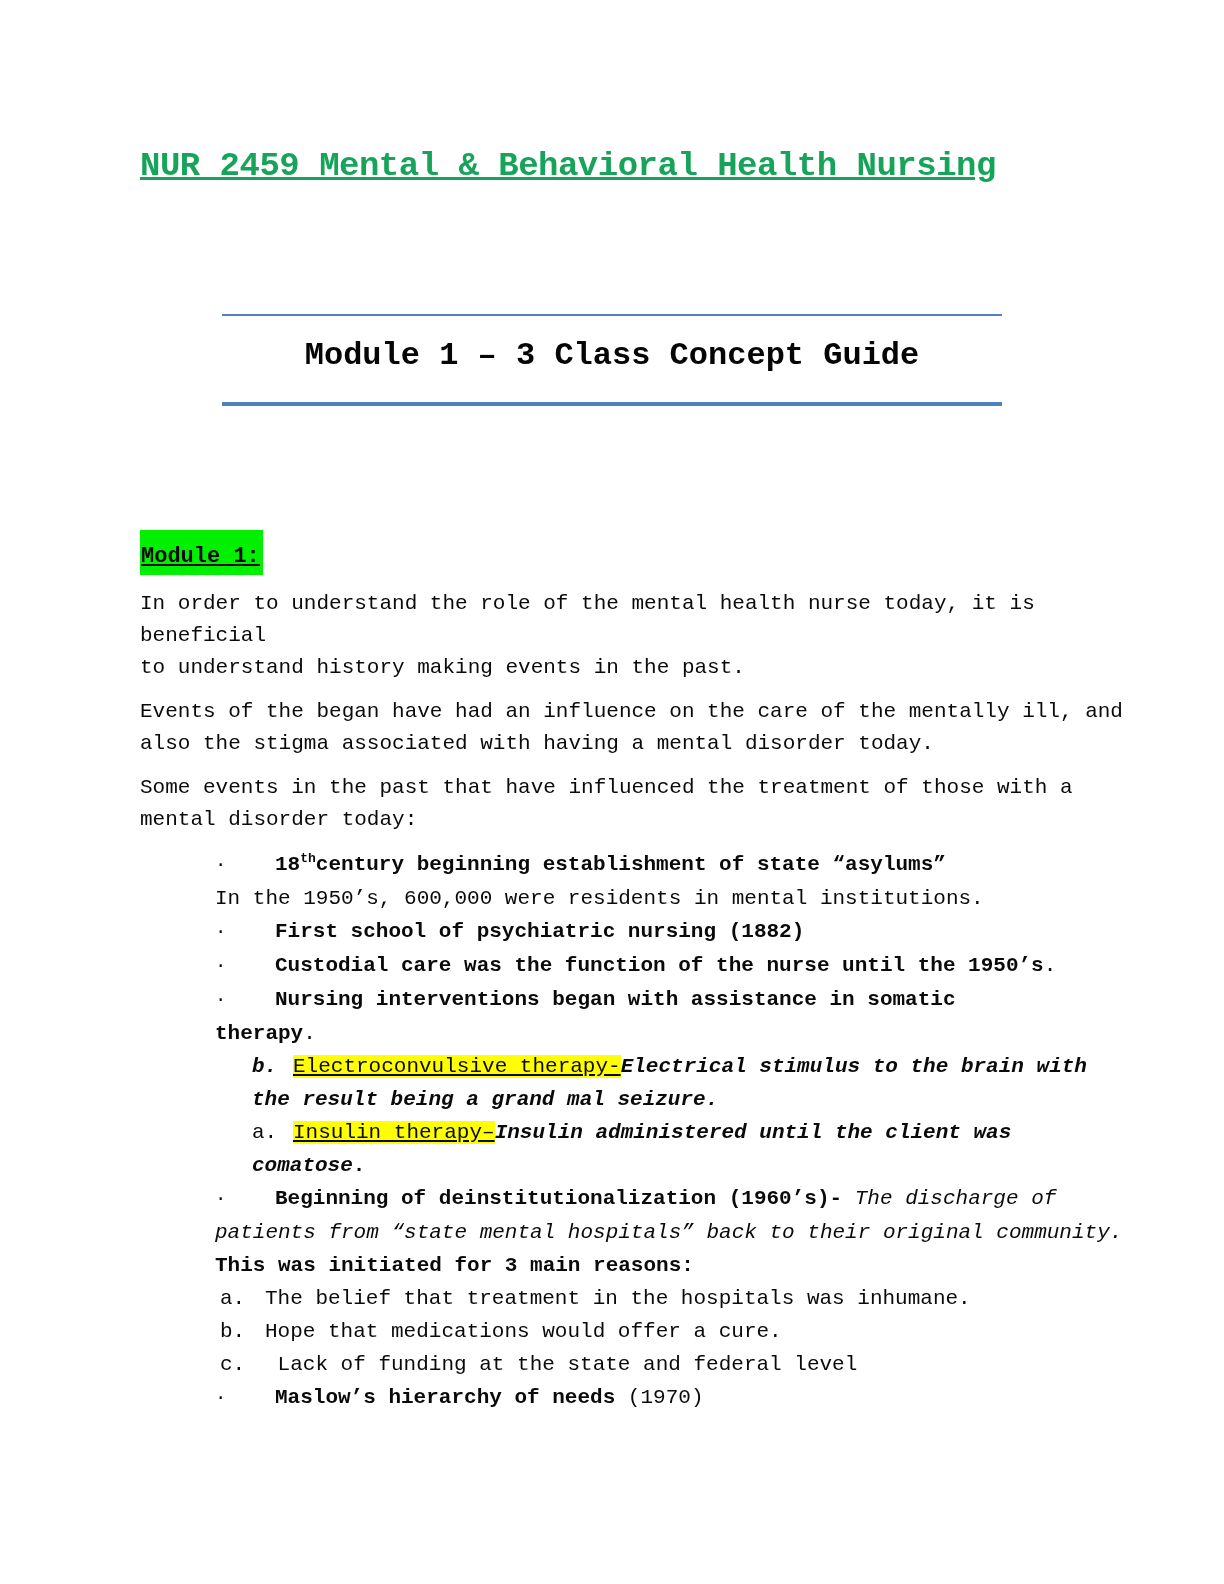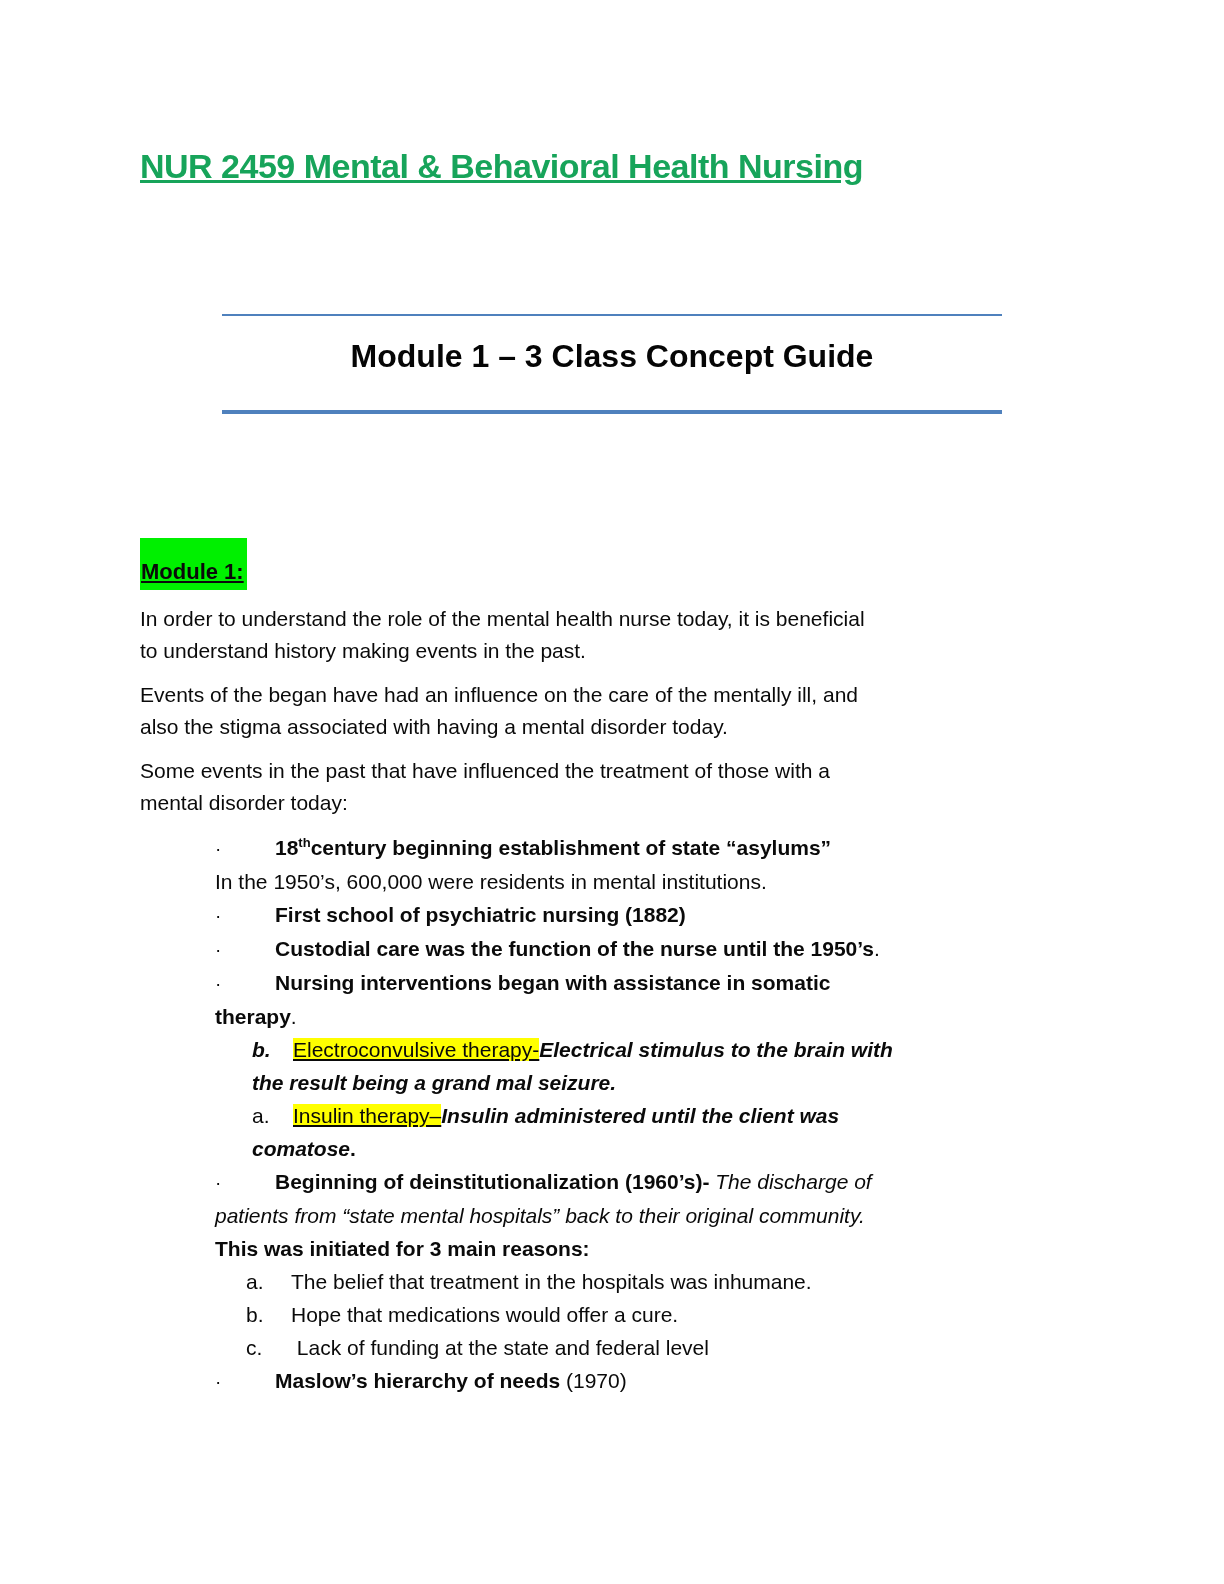--- a/index.html
+++ b/index.html
@@ -10,69 +10,69 @@
     --c-ink:#0a0a0a;
   }
   *{box-sizing:border-box;}
   html,body{margin:0;padding:0;background:#ffffff;}
   .page{
     position:relative;
     width:1224px;
     height:1505px;
     background:#ffffff;
     overflow:hidden;
-    font-family:Liberation Sans, sans-serif;
+    font-family:Liberation Mono, monospace;
     font-size:21px;
     color:var(--c-ink);
   }
   .doc-title{
     margin:146px 0 0 140px;
     font-size:34px;
     line-height:40px;
     font-weight:bold;
     letter-spacing:-0.5px;
     color:var(--c-green);
     text-decoration:underline;
   }
   .subtitle-banner{
     width:780px;
     margin:128px auto 0 auto;
     border-top:2px solid var(--c-blue);
     border-bottom:4px solid var(--c-blue);
-    padding:20px 0 34px 0;
+    padding:20px 0 26px 0;
     text-align:center;
   }
   .subtitle{
     font-size:32px;
     line-height:40px;
     font-weight:bold;
     color:#050505;
   }
   .module-row{
     margin:124px 0 13px 140px;
     line-height:32px;
   }
   .module-label{
     display:inline-block;
     background:var(--c-lime);
     font-size:22px;
     font-weight:bold;
     text-decoration:underline;
-    padding:18px 3px 2px 1px;
+    padding:11px 3px 2px 1px;
   }
   .doc-body{
     margin-left:140px;
     width:1010px;
   }
   .block{line-height:33px;}
   .para{line-height:32px;margin:0 0 12px 0;}
   .para + .bullet{margin-top:4px;}
   .bullet{margin-left:75px;}
   .alpha1{margin-left:112px;}
-  .alpha2{margin-left:106px;}
+  .alpha2{margin-left:80px;}
   .marker{display:inline-block;}
   .bullet > .marker{width:60px;font-size:19px;}
   .alpha1 > .marker{width:41px;}
   .alpha2 > .marker{width:45px;}
   .marker.bi{font-weight:bold;font-style:italic;}
   .b{font-weight:bold;}
   .i{font-style:italic;}
   .u{text-decoration:underline;}
   .hl{background:var(--c-yellow);}
   .sup{vertical-align:super;font-size:13px;line-height:0;}

